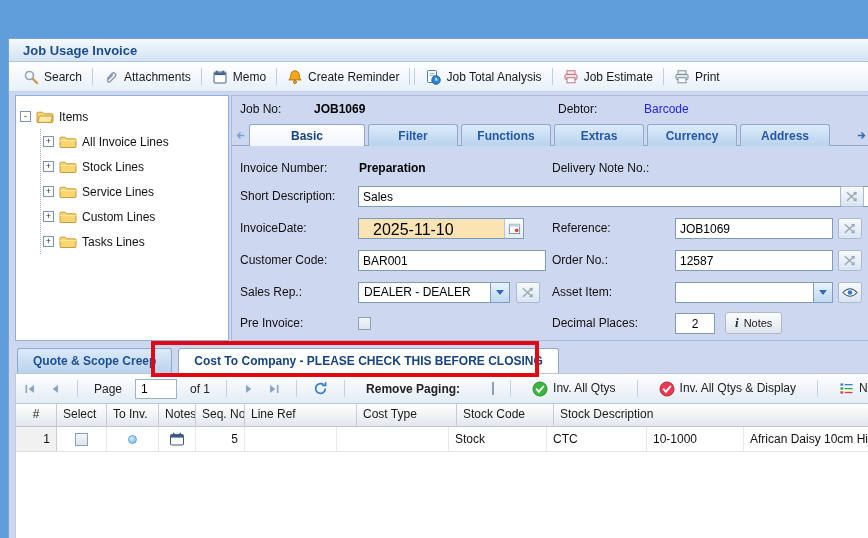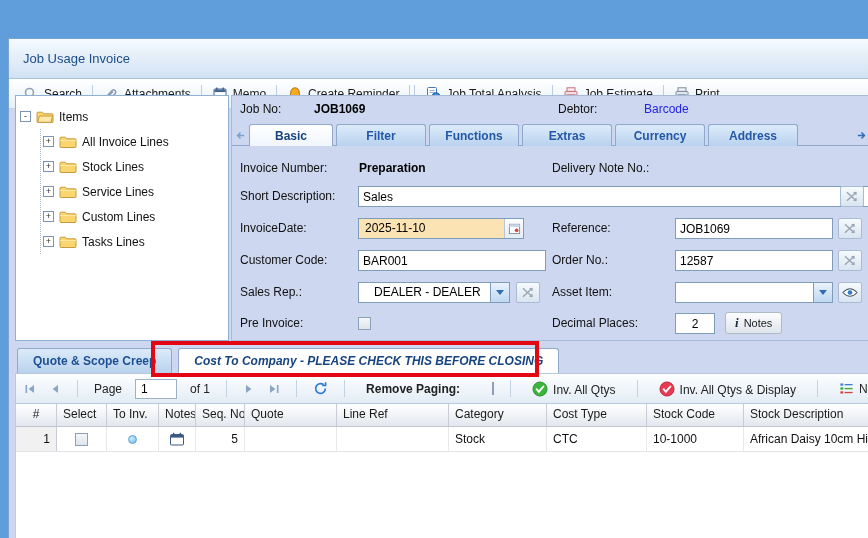--- a/index.html
+++ b/index.html
@@ -3,23 +3,23 @@
 <meta charset="utf-8">
 <style>
   * { box-sizing: border-box; margin: 0; padding: 0; }
   html,body { width:868px; height:538px; overflow:hidden;
     font-family:"Liberation Sans", sans-serif; background:#5f9edb; }
 
   .window { position:absolute; left:8px; top:38px; width:860px; height:500px;
     background:#cdd7ef; border:1px solid #7ba3cf; border-right:none; border-bottom:none; }
 
   
-  .titlebar { height:40px; background:linear-gradient(#f5fafe,#d2e2f3);
+  .titlebar { height:23px; background:linear-gradient(#f5fafe,#d2e2f3);
     border-bottom:1px solid #aac4e0; display:flex; align-items:center; padding-left:14px;
-    font-weight:normal; font-size:13px; color:#1b4c8c; }
+    font-weight:bold; font-size:13px; color:#1b4c8c; }
 
   
   .toolbar { height:30px; background:linear-gradient(#ffffff,#e7f0f9);
     border-bottom:1px solid #c3d4e6; display:flex; align-items:center; padding-left:6px;
     font-size:12px; color:#1a1a1a; overflow:hidden; white-space:nowrap; }
   .tb-item { display:flex; align-items:center; gap:5px; padding:4px 8px; cursor:default; }
   .tb-sep { width:1px; height:17px; background:#bccfe2; margin:0 2px; flex:0 0 1px; }
   .icon16 { width:16px; height:16px; display:inline-block; flex:0 0 16px; }
 
   
@@ -40,28 +40,28 @@
   .boldval { font-weight:bold; color:#000; }
   .link { color:#2323e6; }
 
   .tabstrip { position:absolute; left:0; top:26px; right:0; height:24px;
     border-bottom:1px solid #8fa8cc; }
   .tabs { position:absolute; left:17px; top:2px; display:flex; gap:3px; }
   .tab { height:22px; line-height:22px; text-align:center; font-weight:bold; font-size:12px;
     color:#2458a6; background:linear-gradient(#dcebfa,#b9d2ee); border:1px solid #8fa8cc;
     border-bottom:none; border-radius:3px 3px 0 0; cursor:default; }
   .tab.active { background:linear-gradient(#ffffff,#f0f6fd); color:#17437f; }
-  .tw0{width:84px}.tw{width:90px}
+  .tw0{width:116px}.tw{width:90px}
   .tabarrow { position:absolute; top:4px; width:15px; height:18px; display:flex;
     align-items:center; justify-content:center; }
 
   input.txt { height:21px; border:1px solid #7f9db9; font-size:12px; padding:0 4px;
     font-family:"Liberation Sans", sans-serif; background:#fff; }
   .datefield { display:flex; height:21px; border:1px solid #7f9db9; background:#fbe3b3; }
-  .datefield .dval { flex:1; padding:2px 6px; font-size:12px; }
+  .datefield .dval { flex:1; padding:2px 14px; font-size:16px; }
   .datebtn { width:19px; border-left:1px solid #b9c6d4; background:linear-gradient(#fdfdfd,#e4ecf4);
     display:flex; align-items:center; justify-content:center; }
   .combo { display:flex; height:21px; border:1px solid #7f9db9; background:#fff; }
   .combo .cval { flex:1; padding:2px 5px; font-size:12px; white-space:nowrap; overflow:hidden; }
   .combo .ddbtn { width:19px; background:linear-gradient(#e9f2fc,#bfd8f2);
     border-left:1px solid #7f9db9; display:flex; align-items:center; justify-content:center; }
   .caret-dn { width:0; height:0; border-left:4px solid transparent; border-right:4px solid transparent;
     border-top:5px solid #2e6db5; }
   .sbtn { width:24px; height:21px; background:linear-gradient(#f6fafd,#d9e5f1);
     border:1px solid #a9bbd2; border-radius:2px; display:flex; align-items:center; justify-content:center; }
@@ -71,29 +71,29 @@
     font-size:11px; color:#222; }
   .iglyph { font-family:"Liberation Serif", serif; font-style:italic; font-weight:bold;
     font-size:13px; color:#1c2b3a; }
 
   
   .bottom-panel { position:absolute; left:6px; top:307px; width:854px; height:193px; }
   .btabs { height:27px; display:flex; align-items:flex-end; gap:6px; padding-left:2px; }
   .btab { height:25px; line-height:24px; padding:0 15px; font-weight:bold; font-size:12px;
     color:#1d4f93; background:linear-gradient(#dcebfa,#b9d2ee); border:1px solid #8fa8cc;
     border-bottom:none; border-radius:3px 3px 0 0; white-space:nowrap; cursor:default; }
-  .btab.active { background:#fff; color:#17437f;font-style:italic; }
+  .btab.active { background:#fff; color:#17437f; }
 
   .gtoolbar { position:absolute; left:0; top:27px; right:0; height:31px;
     background:linear-gradient(#fdfeff,#e3ecf5); border:1px solid #b9c9dc;
     display:flex; align-items:center; padding-left:8px; gap:13px; font-size:12px; color:#222;
     overflow:hidden; white-space:nowrap; }
   .navbtn { width:20px; height:20px; display:flex; align-items:center; justify-content:center; }
   .gt-sep { width:1px; height:17px; background:#c3d1e1; margin:0 3px; flex:0 0 1px; }
-  .gt-item { display:flex; align-items:flex-end; gap:5px; padding:0 5px; }
+  .gt-item { display:flex; align-items:flex-start; gap:5px; padding:0 5px; }
   .pageinput { width:42px; height:20px; border:1px solid #9fb1c4; text-align:left; padding:0 5px;
     font-size:12px; font-family:"Liberation Sans", sans-serif; }
   .disabled { color:#aab4bf; }
 
   .gtable { position:absolute; left:0; top:58px; right:0; bottom:0; background:#fff;
     border:1px solid #c2cedd; border-top:none; }
   .hrow { display:flex; height:23px; background:linear-gradient(#ffffff,#e3e7ee);
     border-bottom:1px solid #bfc6d1; }
   .hc { border-right:1px solid #c8cdd5; font-size:12px; color:#1a1a1a; padding:3px 6px;
     white-space:nowrap; overflow:hidden; }
@@ -307,21 +307,21 @@
       <span class="abs lbl" style="left:320px;top:154px;">Order No.:</span>
       <input class="abs txt" style="left: 443px; top: 154px; width: 158px;" value="12587">
       <span class="abs sbtn" style="left:606px;top:154px;">
           <svg width="15" height="13" viewBox="0 0 16 14">
             <path d="M2 11.5 L12 2.5 M2 2.5 L12 11.5" stroke="#99a5b2" stroke-width="1.5" fill="none"></path>
             <path d="M12 2.5 l-3 .4 M12 2.5 l-.4 3 M12 11.5 l-3-.4 M12 11.5 l-.4-3" stroke="#99a5b2" stroke-width="1.2"></path>
           </svg>
         </span>
 
       <span class="abs lbl" style="left:8px;top:186px;">Sales Rep.:</span>
-      <div class="abs combo" style="left:126px;top:186px;width:152px;padding-left:10px;">
+      <div class="abs combo" style="left:126px;top:186px;width:152px;">
         <span class="cval">DEALER - DEALER</span>
         <span class="ddbtn">
             <span class="caret-dn"></span>
           </span>
       </div>
       <span class="abs sbtn" style="left:284px;top:186px;">
           <svg width="15" height="13" viewBox="0 0 16 14">
             <path d="M2 11.5 L12 2.5 M2 2.5 L12 11.5" stroke="#99a5b2" stroke-width="1.5" fill="none"></path>
             <path d="M12 2.5 l-3 .4 M12 2.5 l-.4 3 M12 11.5 l-3-.4 M12 11.5 l-.4-3" stroke="#99a5b2" stroke-width="1.2"></path>
           </svg>
@@ -453,23 +453,21 @@
       </span>
     </div>
 
     <div class="gtable">
       <div class="hrow">
         <div class="hc c0 tc" style="text-align:center;">#</div>
         <div class="hc c1">Select</div>
         <div class="hc c2">To Inv.</div>
         <div class="hc c3">Notes</div>
         <div class="hc c4">Seq. No.</div>
-        <div class="hc c5">Quote</div>
         <div class="hc c6">Line Ref</div>
-        <div class="hc c7">Category</div>
         <div class="hc c8">Cost Type</div>
         <div class="hc c9">Stock Code</div>
         <div class="hc c10">Stock Description</div>
       </div>
       <div class="drow">
         <div class="dc c0 tr numcell">1</div>
         <div class="dc c1 tc">
             <span class="cb"></span>
           </div>
         <div class="dc c2 tc">

